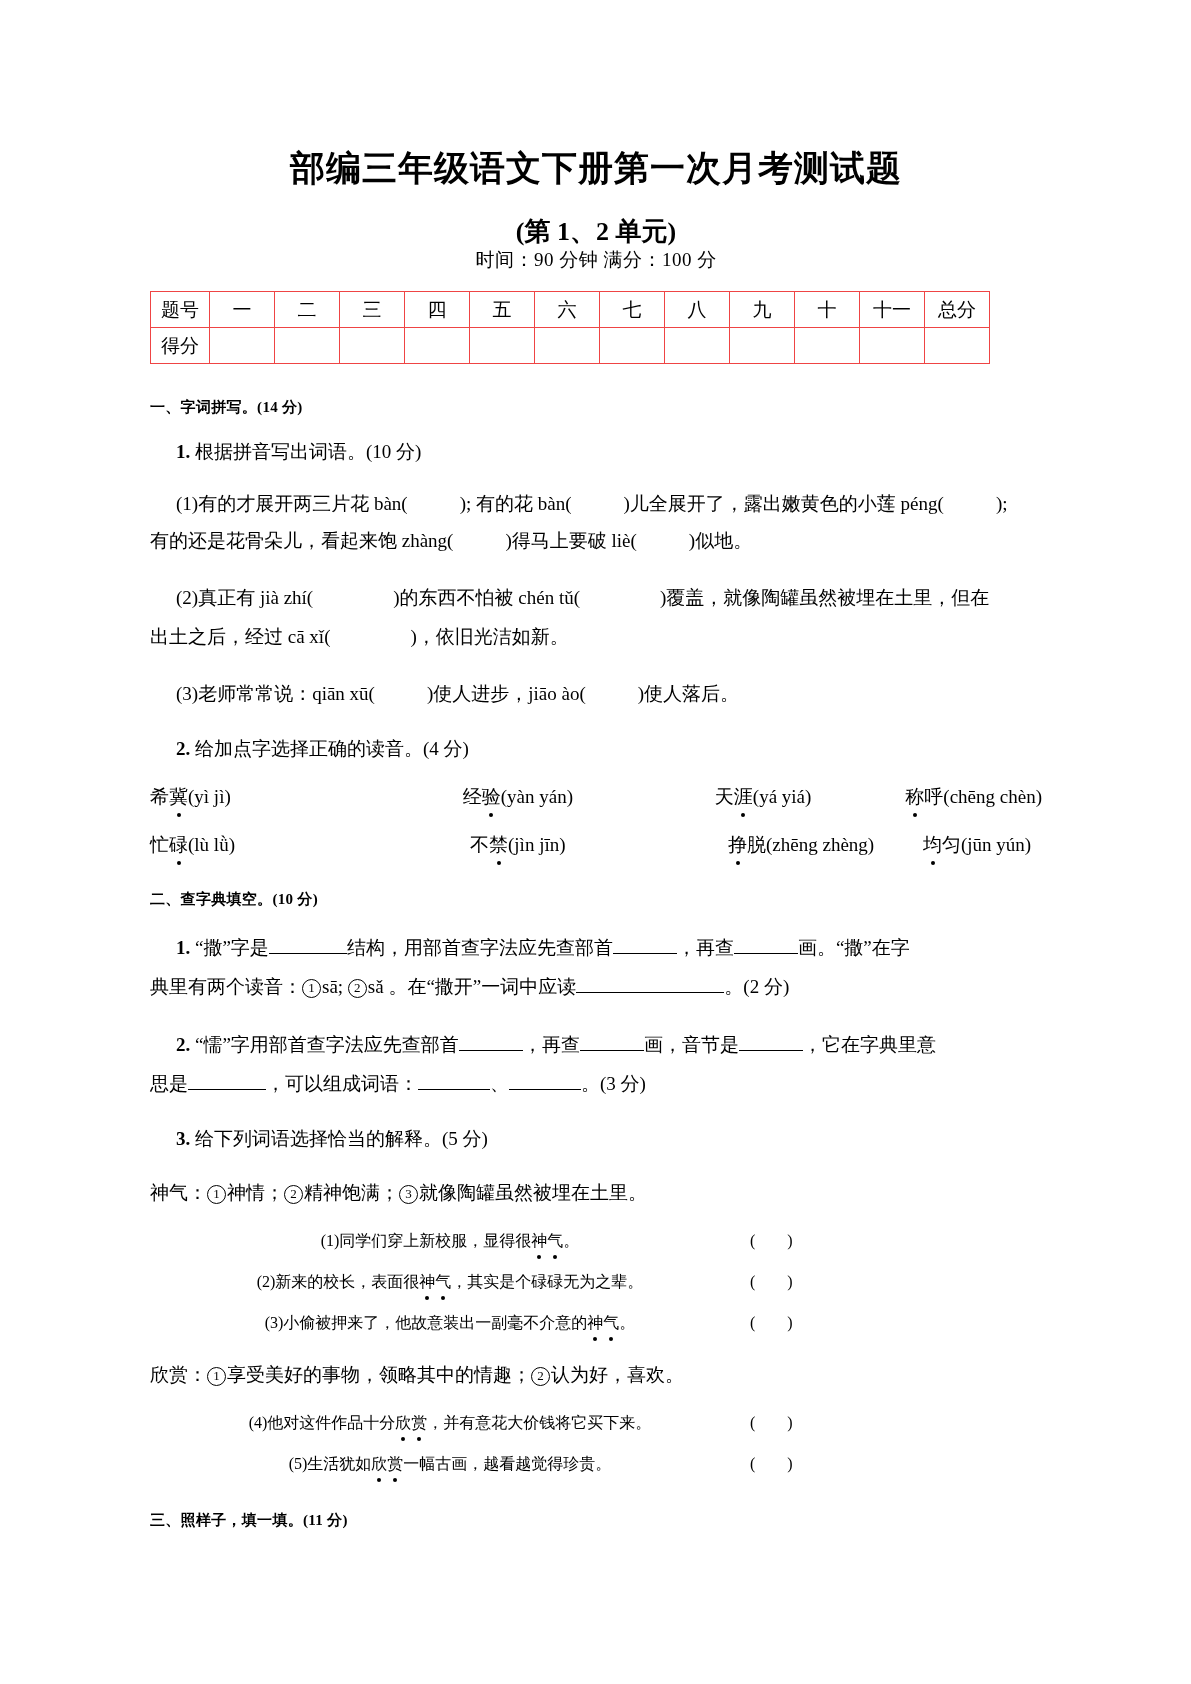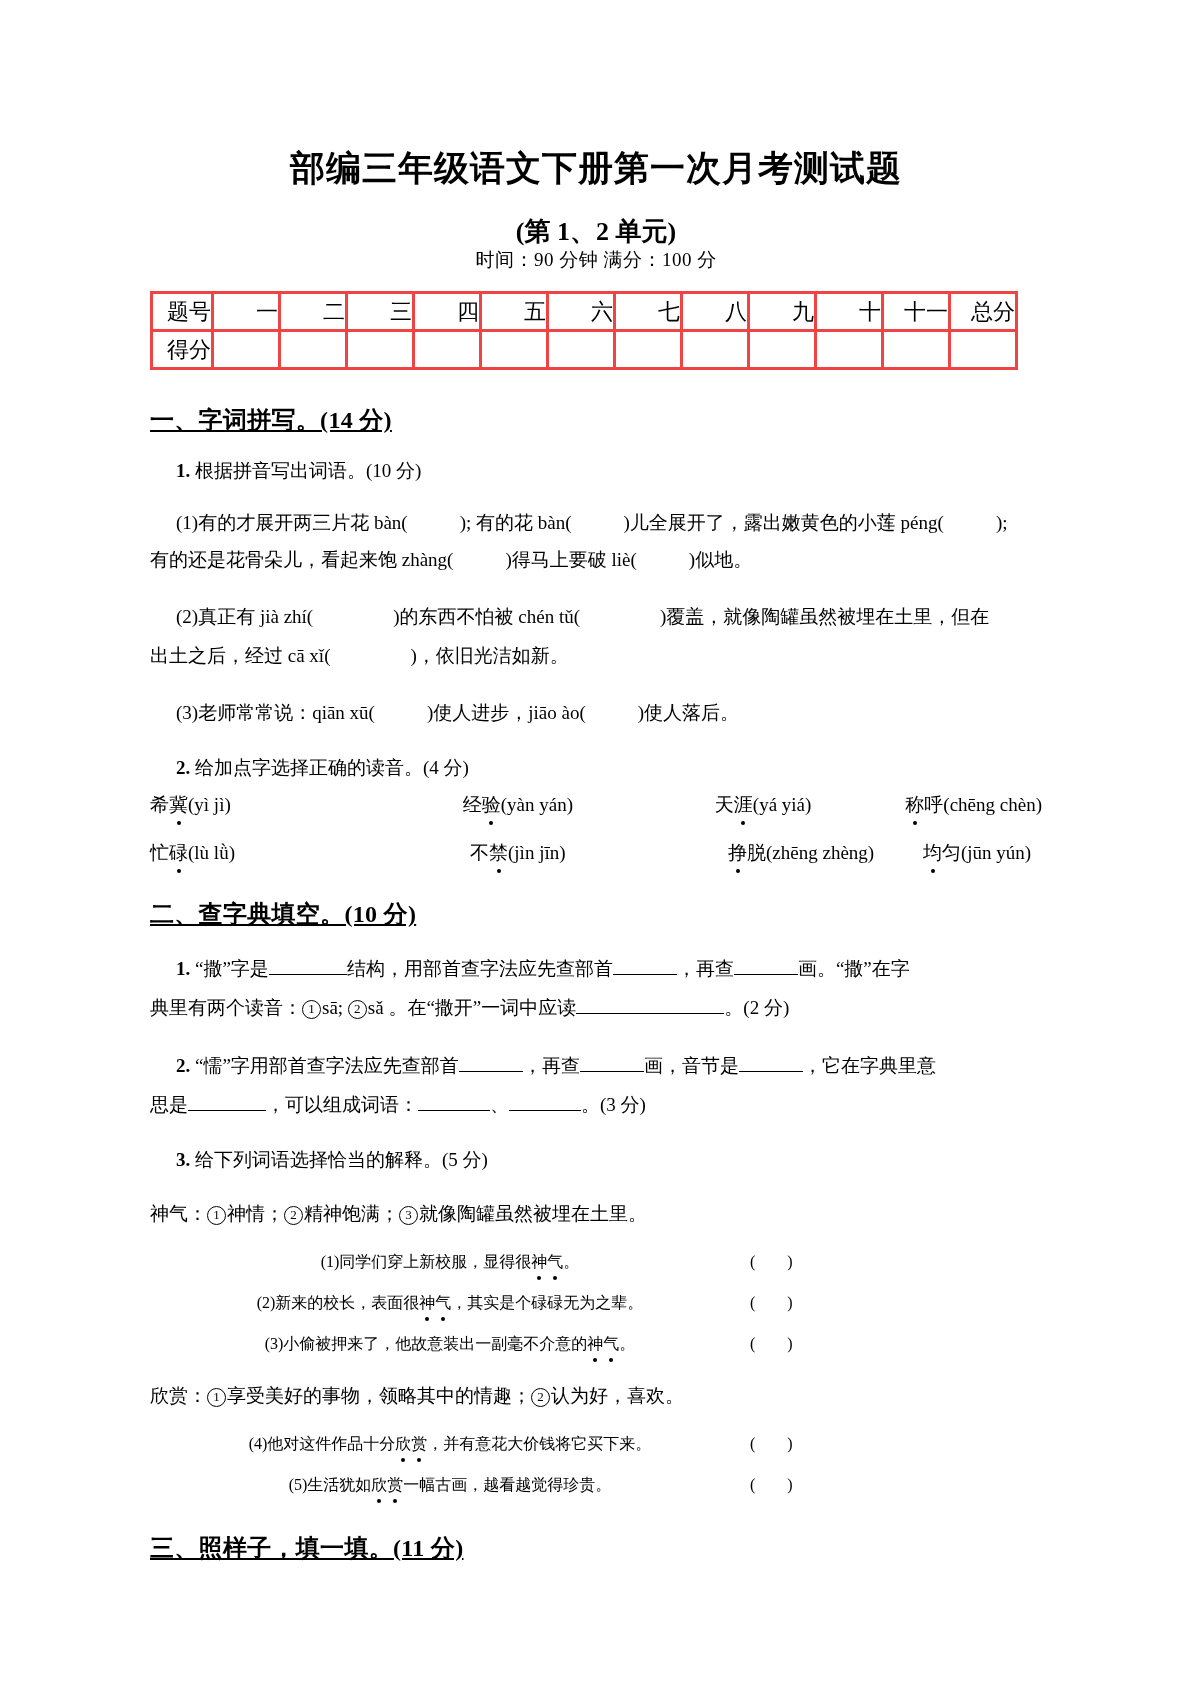--- a/index.html
+++ b/index.html
@@ -53,37 +53,36 @@
   }
 
   
   .score-table {
     margin-top: 18px;
     border-collapse: collapse;
     width: 828px;
     table-layout: fixed;
   }
   .score-table td {
-    border: 3px solid #ef4444;
+    border: 1px solid #ef4444;
     height: 35px;
-    text-align: right;
+    text-align: center;
     vertical-align: middle;
-    font-size: 22px;
+    font-size: 19px;
     padding: 0;
   }
   .score-table td.head-cell { width: 58px; }
   .score-table td.num-cell  { width: 64px; }
 
   
   .sec-head {
-    font-size: 24px;
+    font-size: 15px;
     font-weight: bold;
     margin-top: 34px;
     letter-spacing: 0.3px;
-    text-decoration: underline;
   }
   .sub-head {
     font-size: 19px;
     margin-top: 22px;
     text-indent: 26px;
   }
   .sub-head b { font-weight: bold; }
   .para {
     font-size: 19px;
     margin-top: 20px;
@@ -126,21 +125,21 @@
     border-radius: 50%;
     text-align: center;
     font-size: 13px;
     vertical-align: 1px;
     margin-right: 1px;
   }
 
   
   .pinyin-row {
     font-size: 19px;
-    margin-top: 11px;
+    margin-top: 22px;
     display: flex;
   }
   .pinyin-row .pitem {
     white-space: nowrap;
   }
   .pinyin-row .w1 { width: 320px; }
   .pinyin-row .w2 { width: 258px; }
   .pinyin-row .w3 { width: 195px; }
 
   

